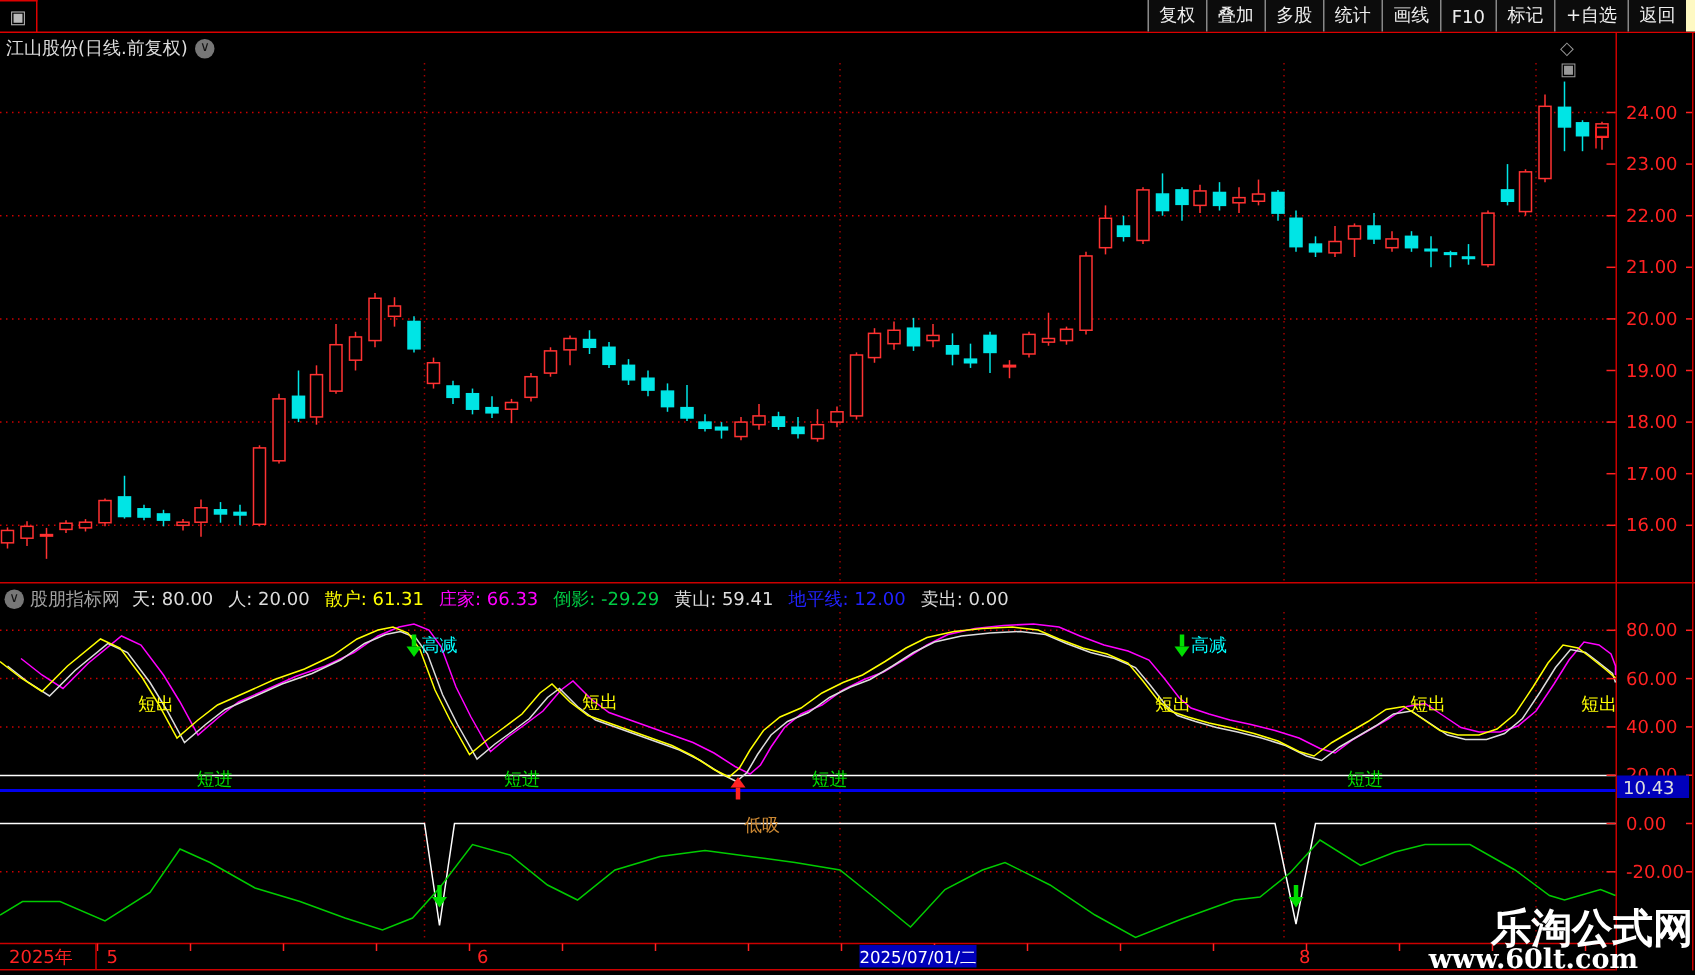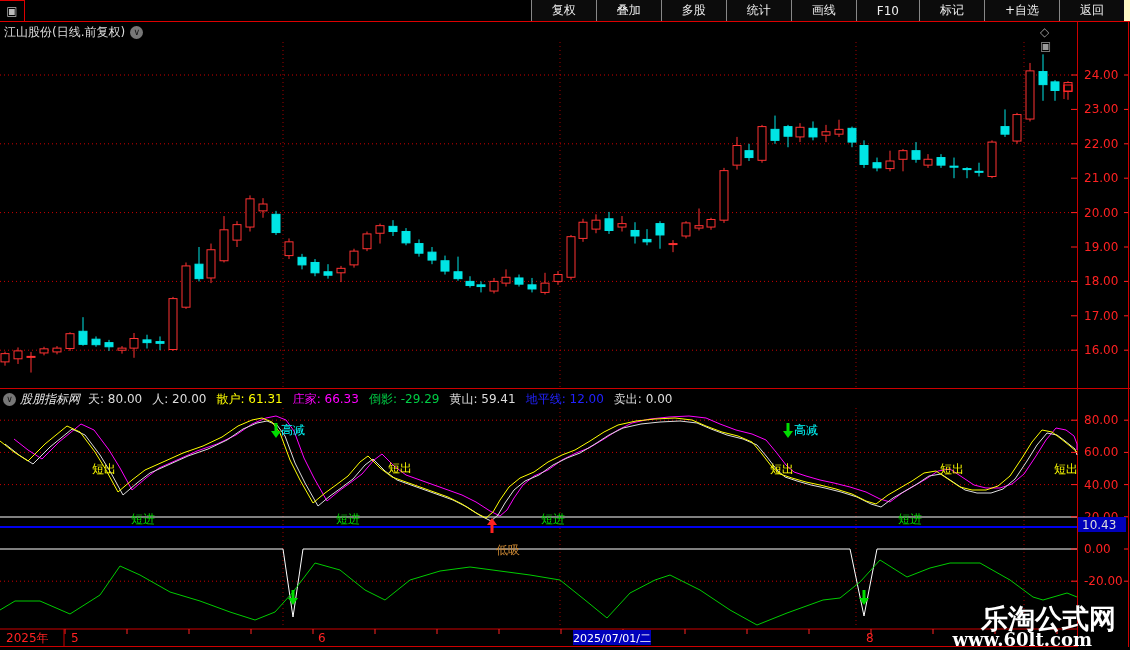--- a/index.html
+++ b/index.html
@@ -6,36 +6,36 @@
   body{width:1130px;height:650px;position:relative;overflow:hidden;
        font-family:"DejaVu Sans","Liberation Sans",sans-serif;}
   
   #menubar{position:absolute;left:0;top:0;width:1130px;height:22px;
            display:flex;align-items:center;border-bottom:1px solid #d00;box-sizing:border-box;}
   #menu-left-icon{width:24px;height:21px;border-right:1px solid #d00;border-top:1px solid #d00;
            display:flex;align-items:center;justify-content:center;color:#bbb;font-size:12px;}
   .menu-item{color:#ddd;font-size:12px;padding:0 7px;white-space:nowrap;cursor:default;}
   .menu-item.active{color:#00ffff;}
   #menu-right{margin-left:auto;display:flex;height:21px;}
-  .menu-btn{color:#eee;font-size:12px;padding:0 20px;border-left:1px solid #888;
+  .menu-btn{color:#eee;font-size:12px;padding:0 7px;border-left:1px solid #888;
             display:flex;align-items:center;white-space:nowrap;background:#0c0c0c;}
   .menu-btn:last-child{border-right:6px solid #fef9c3;}
   
   #titlebar{position:absolute;left:0;top:23px;width:962px;height:18px;display:flex;align-items:center;}
   #chart-title{color:#ddd;font-size:12px;padding-left:4px;}
   .circle-chevron{display:inline-block;width:13px;height:13px;border-radius:50%;background:#777;
             color:#111;font-size:9px;line-height:13px;text-align:center;margin-left:5px;}
   #title-icons{position:absolute;left:1040px;top:2px;color:#999;font-size:12px;letter-spacing:6px;}
   
   #ind-header{position:absolute;left:0;top:390px;width:1130px;height:18px;display:flex;
               align-items:center;font-size:12px;white-space:nowrap;}
   #ind-header .fld{margin-right:10px;margin-top:39px;}
-  #ind-name{color:#e5e5e5;margin:0 8px 0 4px;font-style:italic;}
+  #ind-name{color:#a3a3a3;margin:0 8px 0 4px;}
   
-  #watermark1{position:absolute;right:14px;top:601px;color:#fff;font-size:27px;font-weight:bold;}
+  #watermark1{position:absolute;right:1px;top:601px;color:#fff;font-size:27px;font-weight:bold;}
   #watermark2{position:absolute;right:38px;top:629px;color:#fff;font-size:18px;font-weight:bold;
               font-family:"DejaVu Serif","Liberation Serif",serif;}
   svg text{font-family:"DejaVu Sans","Liberation Sans",sans-serif;}
 </style>
 </head>
 <body>
 
 <div id="menubar">
   <div id="menu-left-icon">▣</div>
   <div id="menu-right">

